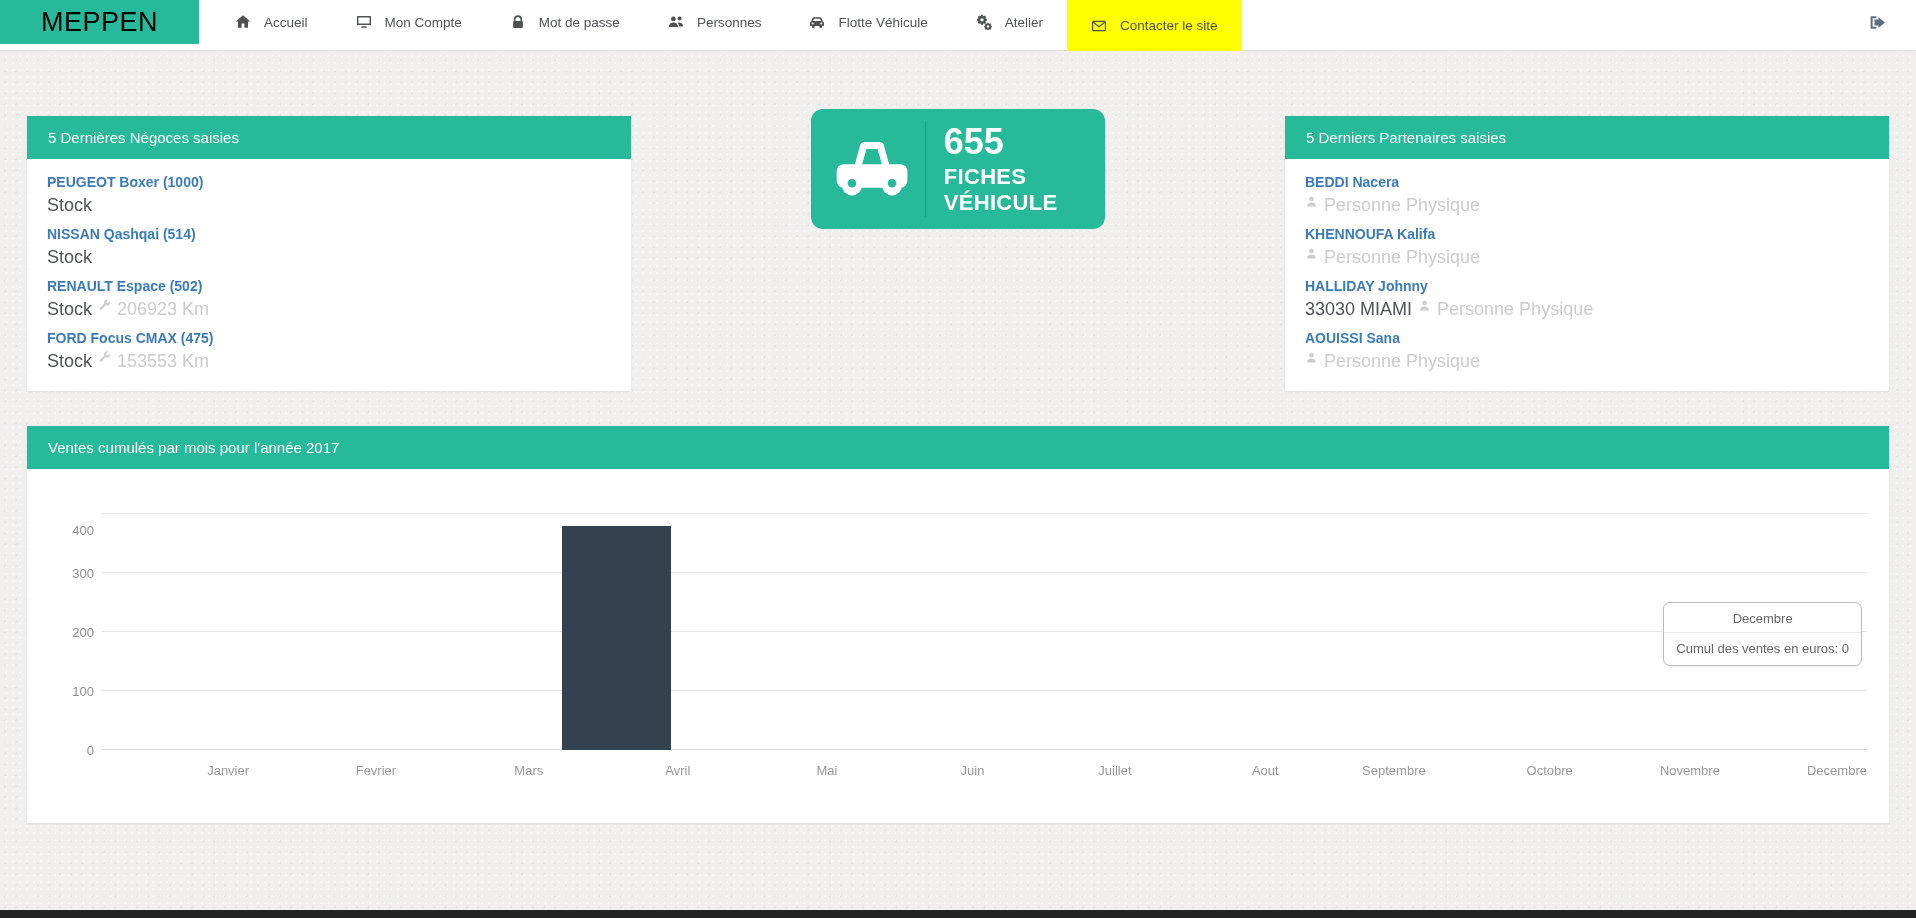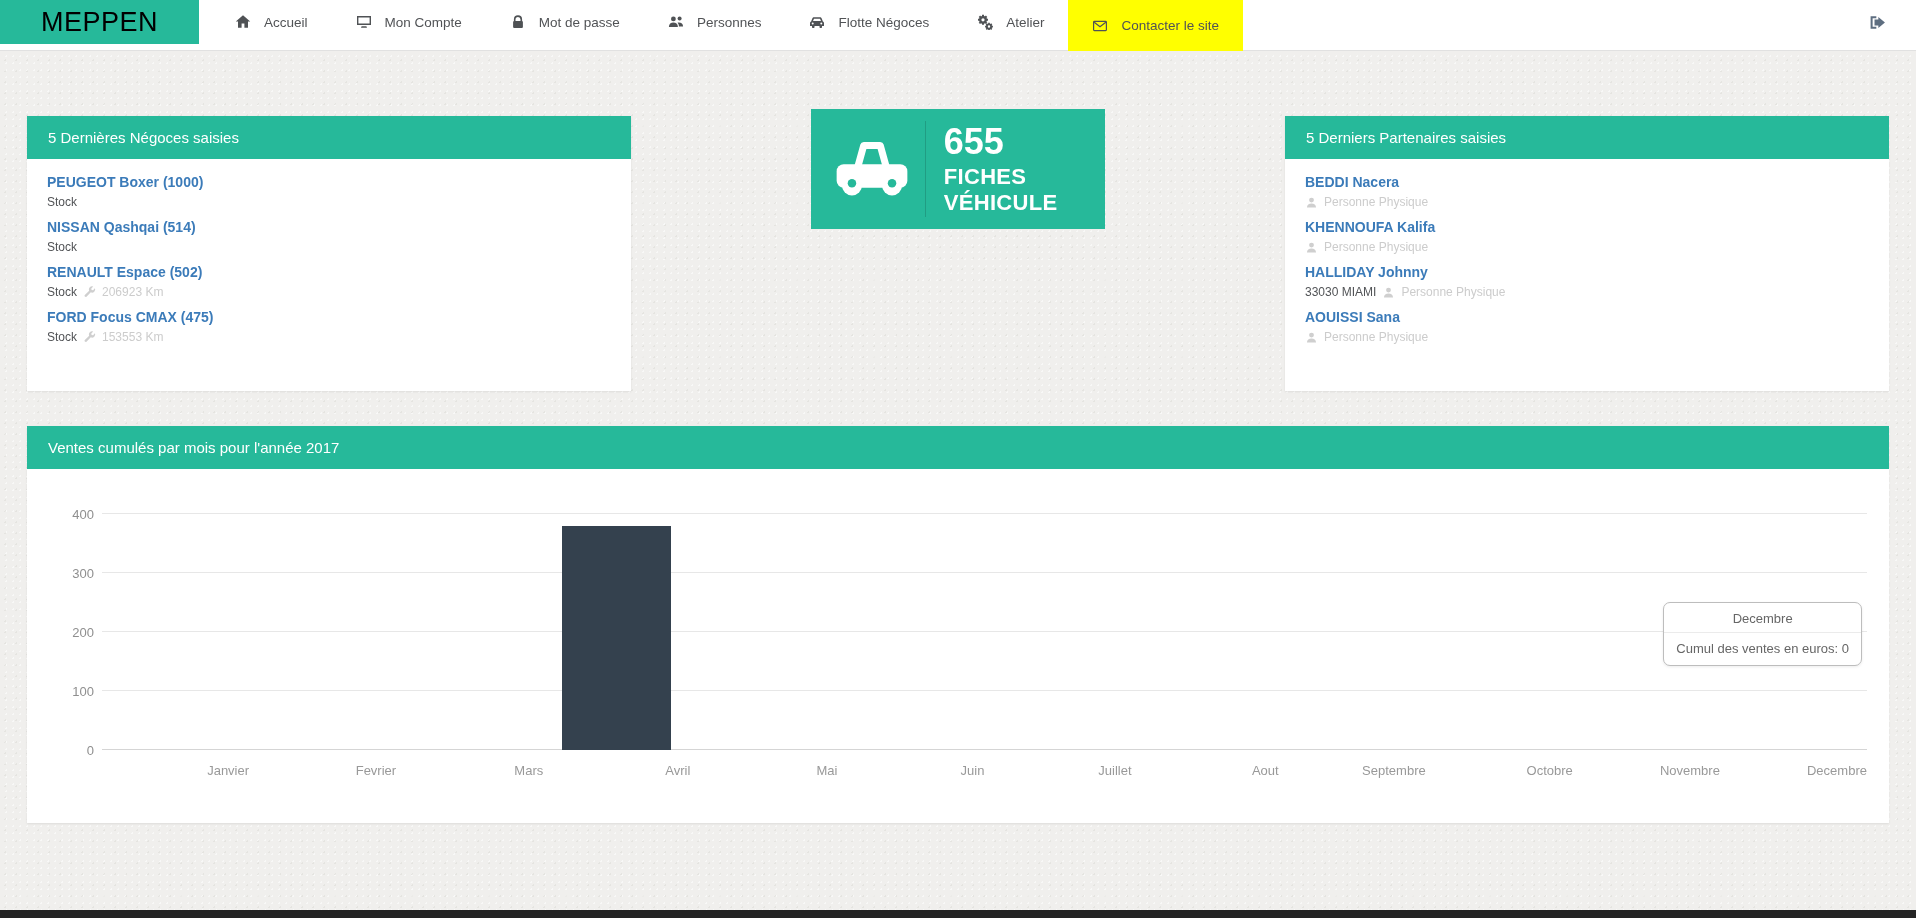--- a/index.html
+++ b/index.html
@@ -46,30 +46,30 @@
   .panel { background:#fff; box-shadow:0 1px 2px rgba(0,0,0,.08); }
   .panel-header {
     background:#26b99a; color:#fff; font-size:15px;
     height:43px; display:flex; align-items:center; padding:0 21px;text-align:right;
   }
   .side-panel { width:604px; height:275px; }
   .side-panel .panel-body { padding:14px 20px 0 20px; }
 
   .list-item { margin-bottom:9px; }
   .item-link { color:#3b7bb9; font-weight:bold; font-size:14px; text-decoration:none; cursor:pointer; }
-  .item-sub { margin-top:4px; font-size:12px; color:#515356; display:flex; align-items:center; gap:6px; }
+  .item-sub { margin-top:4px; font-size:18px; color:#515356; display:flex; align-items:flex-start; gap:6px; }
   .muted { color:#cccccc; }
   .sub-icon { display:inline-flex; width:13px; height:13px; color:#cfcfcf; }
   .sub-icon svg { width:13px; height:13px; }
 
   
   .center-col { flex:1; display:flex; justify-content:center; }
   .count-card {
     margin-top:-7px; width:294px; height:120px; background:#26b99a; color:#fff;
-    display:flex; align-items:center; cursor:pointer;
+    display:flex; align-items:center; cursor:pointer;border-radius:12px;
   }
   .car-big { width:88px; margin:0 14px 0 22px; display:flex; justify-content:center; }
   .car-big svg { width:78px; height:66px; }
   .vline { width:1px; height:96px; background:rgba(0,0,0,.15); }
   .count-text { padding-left:18px; }
   .count { font-size:36px; font-weight:bold; line-height:40px; }
   .count-label { font-size:22px; font-weight:bold; letter-spacing:.3px; margin-top:2px; }
 
   
   .chart-panel { margin-top:35px; height:397px; }
@@ -143,21 +143,21 @@
             </svg>
         </span>
         <span>Personnes</span>
       </a>
       <a class="nav-item">
         <span class="nav-icon">
           <svg viewBox="0 0 16 16" fill="currentColor">
               <path fill-rule="evenodd" d="M2.1 7.4l1.2-3c.3-.7 1-1.1 1.7-1.1h6c.7 0 1.4.4 1.7 1.1l1.2 3c.6.3 1.1.9 1.1 1.6v3h-2v1.3c0 .4-.3.7-.7.7h-1.1c-.4 0-.7-.3-.7-.7V12H5.5v1.3c0 .4-.3.7-.7.7H3.7c-.4 0-.7-.3-.7-.7V12H1V9c0-.7.5-1.3 1.1-1.6zm1.9-.3h8L11 4.8H5L4 7.1zM3.7 10.5a1 1 0 100-2 1 1 0 000 2zm8.6 0a1 1 0 100-2 1 1 0 000 2z"></path>
             </svg>
         </span>
-        <span>Flotte Négoces</span>
+        <span>Flotte Véhicule</span>
       </a>
       <a class="nav-item">
         <span class="nav-icon">
           <svg viewBox="0 0 16 16" fill="currentColor">
               <path fill-rule="evenodd" d="M5 .8h2v1.1c.4.1.8.2 1.1.4l.8-.8L10.3 2.9l-.8.8c.2.3.3.7.4 1.1H11v2H9.9c-.1.4-.2.8-.4 1.1l.8.8-1.4 1.4-.8-.8c-.3.2-.7.3-1.1.4v1.1H5V9.7c-.4-.1-.8-.2-1.1-.4l-.8.8-1.4-1.4.8-.8c-.2-.3-.3-.7-.4-1.1H1v-2h1.1c.1-.4.2-.8.4-1.1l-.8-.8L3.1 1.5l.8.8c.3-.2.7-.3 1.1-.4V.8zm1 3.4a1.6 1.6 0 100 3.2 1.6 1.6 0 000-3.2z"></path>
               <path fill-rule="evenodd" d="M11.2 8.7h1.6v.9c.3.1.6.2.8.3l.6-.6 1.1 1.1-.6.6c.2.3.3.5.3.8h.9v1.6h-.9c-.1.3-.2.6-.3.8l.6.6-1.1 1.1-.6-.6c-.3.2-.5.3-.8.3v.9h-1.6v-.9c-.3-.1-.6-.2-.8-.3l-.6.6-1.1-1.1.6-.6c-.2-.3-.3-.5-.3-.8h-.9v-1.6h.9c.1-.3.2-.6.3-.8l-.6-.6 1.1-1.1.6.6c.3-.2.5-.3.8-.3v-.9zm.8 2.6a1.2 1.2 0 100 2.4 1.2 1.2 0 000-2.4z"></path>
             </svg>
         </span>
         <span>Atelier</span>
       </a>
@@ -300,21 +300,21 @@
     <section class="panel chart-panel">
       <div class="panel-header">Ventes cumulés par mois pour l'année 2017</div>
       <div class="chart-body">
         <div class="plot-wrap">
           <div class="gridline" style="bottom:100%"></div>
           <div class="gridline" style="bottom:75%"></div>
           <div class="gridline" style="bottom:50%"></div>
           <div class="gridline" style="bottom:25%"></div>
           <div class="gridline zero" style="bottom:0"></div>
 
-          <span class="y-label" style="top:0">400</span>
+          <span class="y-label" style="top:16px">400</span>
           <span class="y-label" style="top:25%">300</span>
           <span class="y-label" style="top:50%">200</span>
           <span class="y-label" style="top:75%">100</span>
           <span class="y-label" style="top:100%">0</span>
 
           <div class="bars">
             <div class="bar-slot">
                 <div class="bar" style="height: 0%; background: rgb(52, 65, 78);"></div>
               </div>
             <div class="bar-slot">

